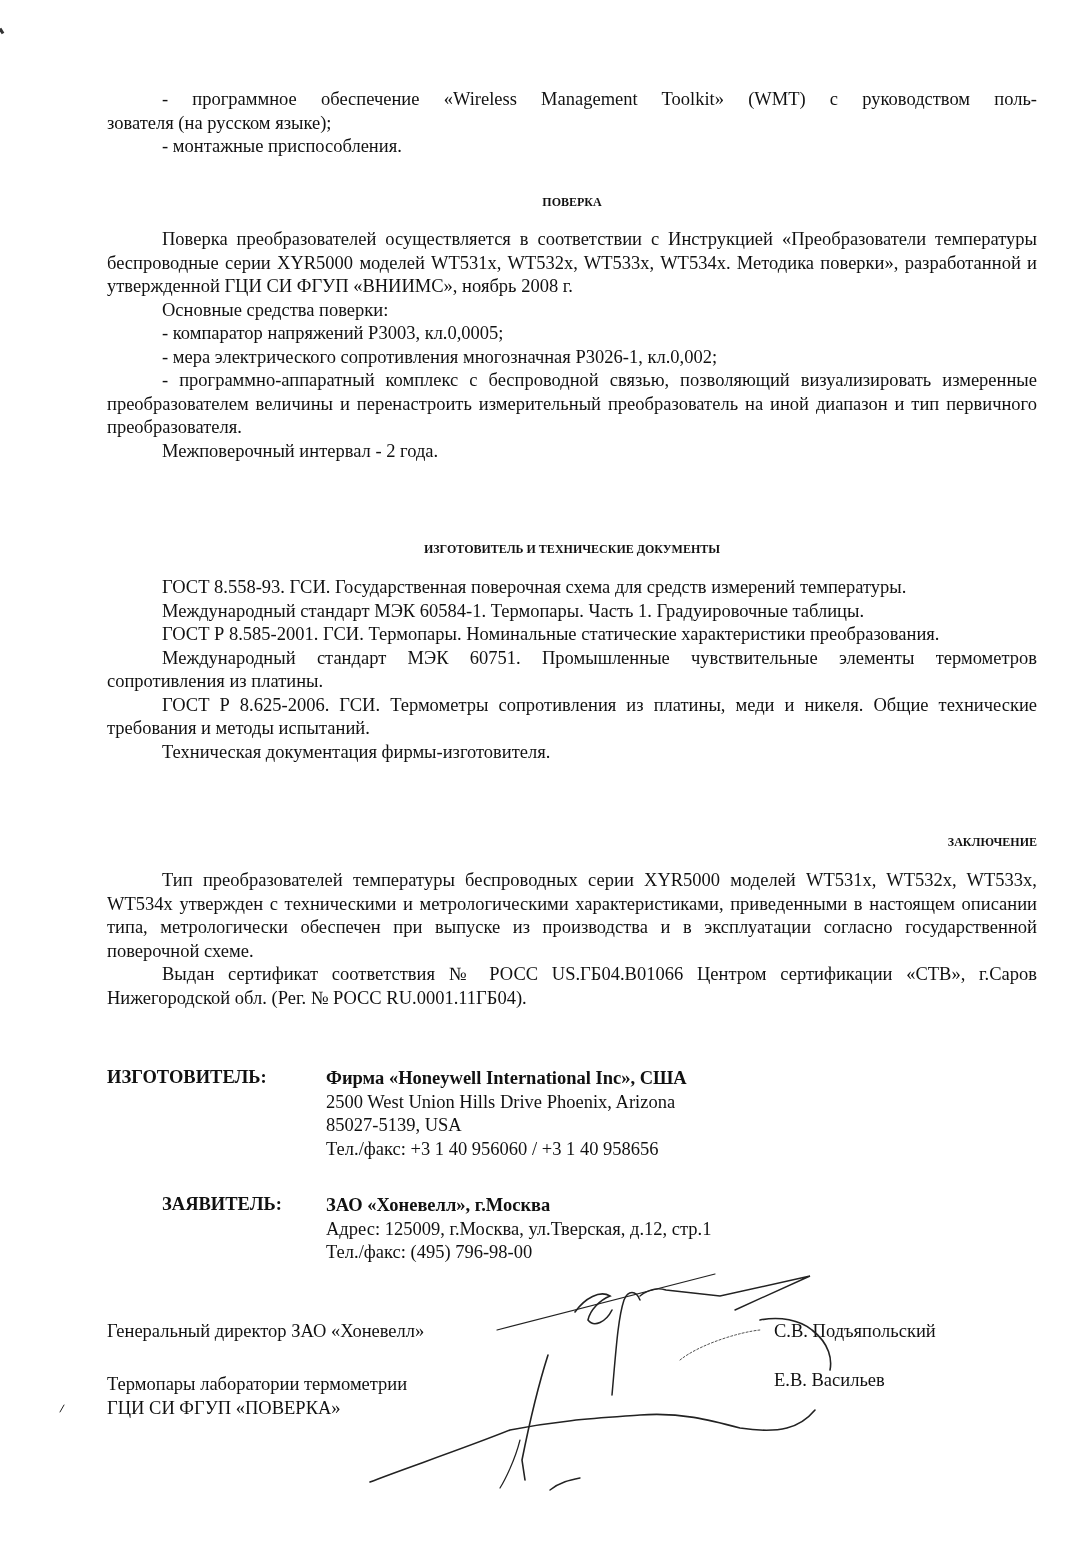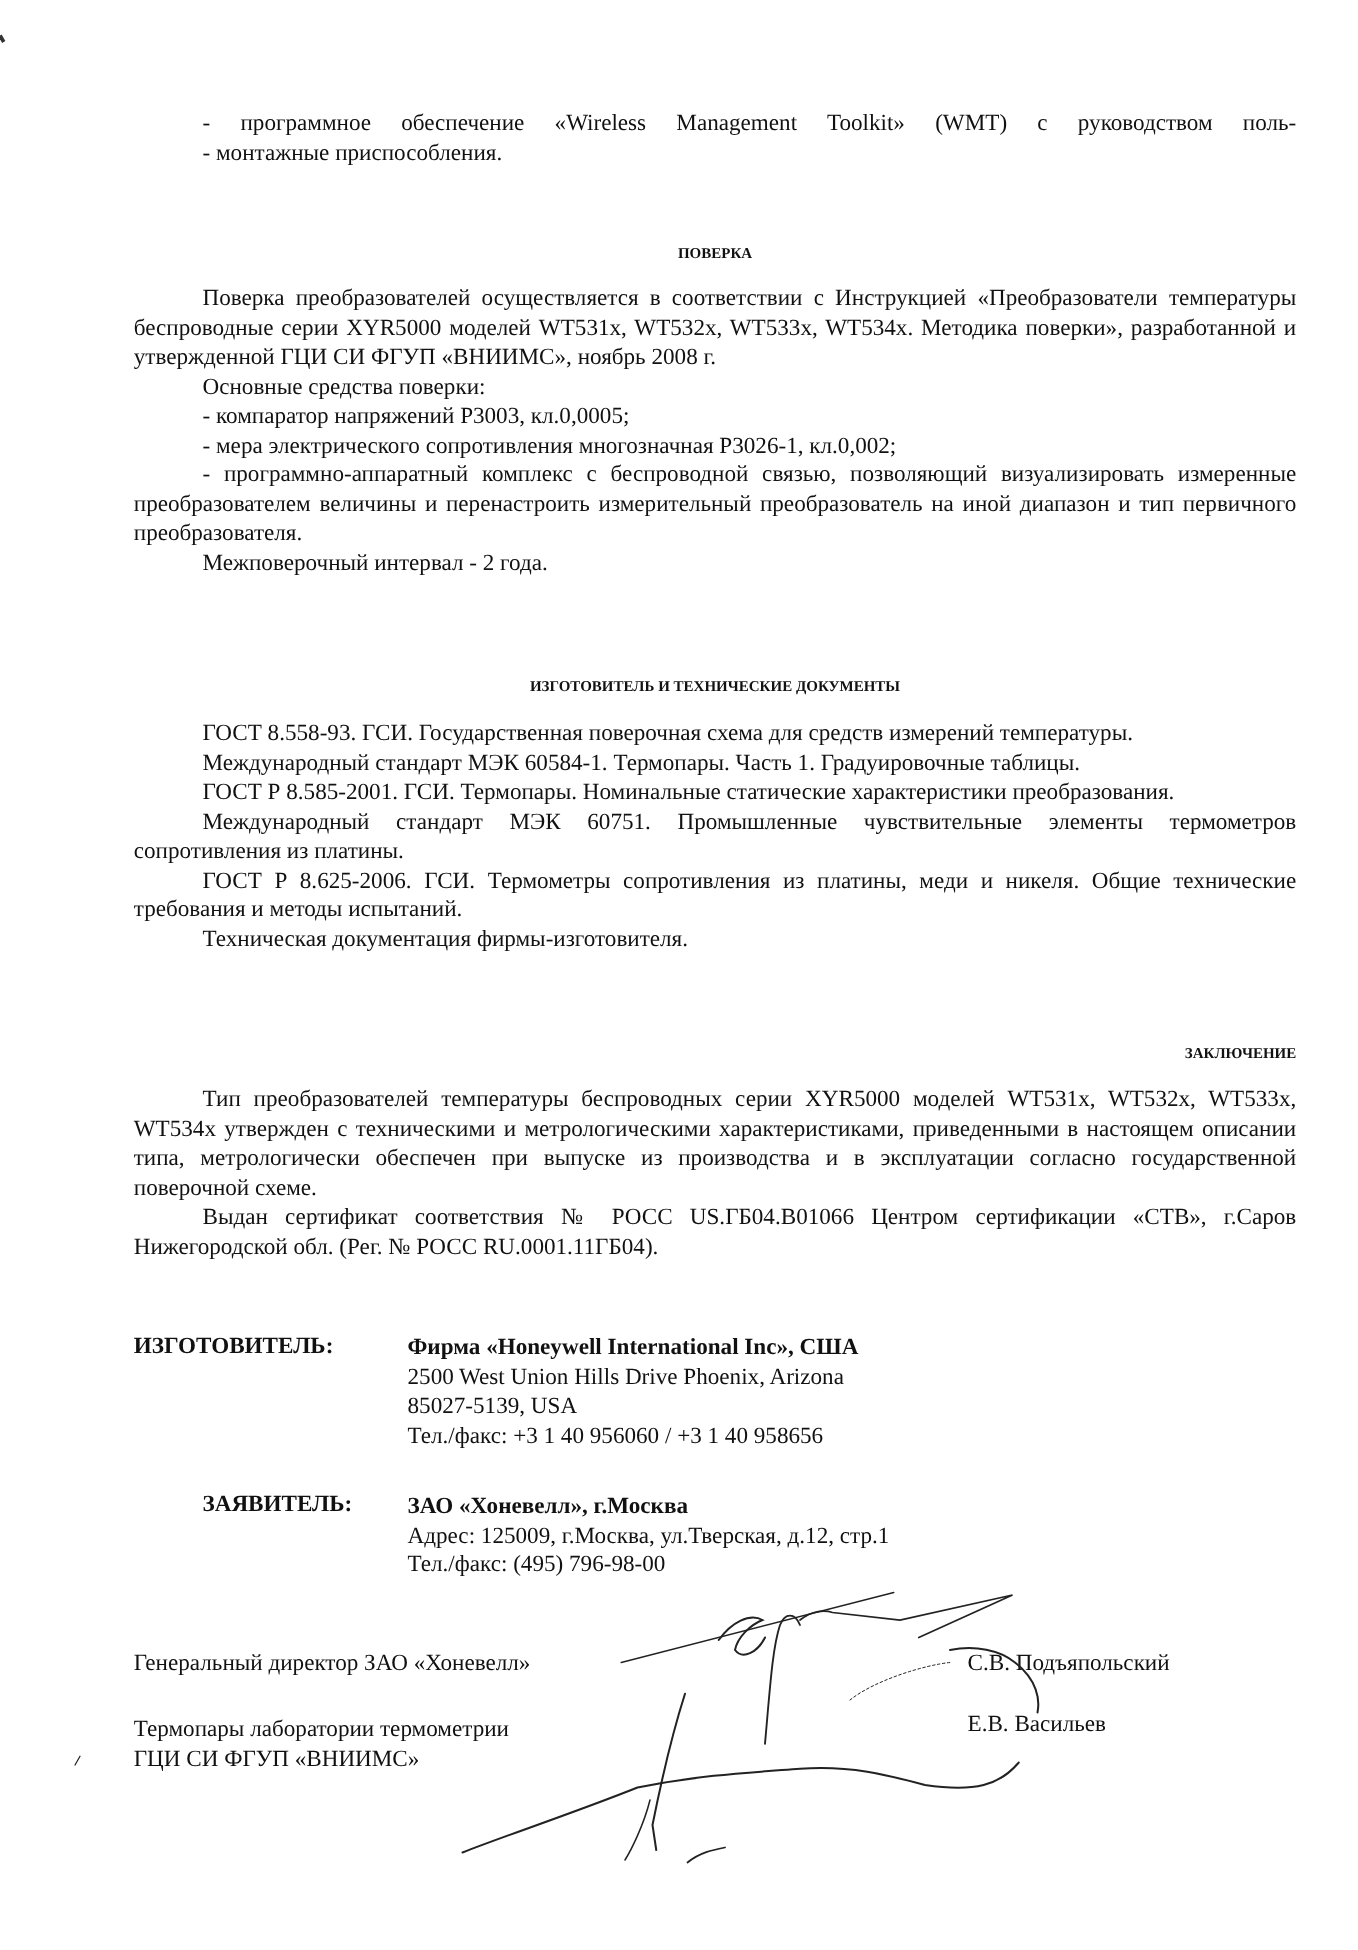--- a/index.html
+++ b/index.html
@@ -13,20 +13,21 @@
   .lbl { font-weight: bold; }
   .tick { position: absolute; left: 0; top: 28px; width: 3px; height: 6px; background: #333; transform: rotate(-30deg); }
 </style>
 </head>
 <body>
 
 <div class="tick"></div>
 
 <div class="abs" style="left:107px; top:88px; width:930px;">
   <p class="p ind just-last">- программное обеспечение «Wireless Management Toolkit» (WMT) с руководством поль-</p>
+  <p class="p">зователя (на русском языке);</p>
   <p class="p ind">- монтажные приспособления.</p>
 </div>
 
 <h2 class="abs" style="left:107px; top:190px; width:930px;">ПОВЕРКА</h2>
 <div class="abs" style="left:107px; top:228px; width:930px;">
   <p class="p ind">Поверка преобразователей осуществляется в соответствии с Инструкцией «Преобразователи температуры беспроводные серии XYR5000 моделей WT531x, WT532x, WT533x, WT534x. Методика поверки», разработанной и утвержденной ГЦИ СИ ФГУП «ВНИИМС», ноябрь 2008 г.</p>
   <p class="p ind">Основные средства поверки:</p>
   <p class="p ind">- компаратор напряжений Р3003, кл.0,0005;</p>
   <p class="p ind">- мера электрического сопротивления многозначная Р3026-1, кл.0,002;</p>
   <p class="p ind">- программно-аппаратный комплекс с беспроводной связью, позволяющий визуализировать измеренные преобразователем величины и перенастроить измерительный преобразователь на иной диапазон и тип первичного преобразователя.</p>
@@ -62,21 +63,21 @@
   <div class="lbl">ЗАО «Хоневелл», г.Москва</div>
   <div>Адрес: 125009, г.Москва, ул.Тверская, д.12, стр.1</div>
   <div>Тел./факс: (495) 796-98-00</div>
 </div>
 
 <div class="abs" style="left:107px; top:1321px;">Генеральный директор ЗАО «Хоневелл»</div>
 <div class="abs" style="left:774px; top:1321px;">С.В. Подъяпольский</div>
 
 <div class="abs" style="left:107px; top:1373px; line-height:23.5px;">
   <div>Термопары лаборатории термометрии</div>
-  <div>ГЦИ СИ ФГУП «ВНИИМС»</div>
+  <div>ГЦИ СИ ФГУП «ПОВЕРКА»</div>
 </div>
 <div class="abs" style="left:774px; top:1370px;">Е.В. Васильев</div>
 
 <svg class="abs" style="left:0; top:0;" width="1086" height="1560">
   <g fill="none" stroke="#222" stroke-linecap="round">
     <path d="M497 1330 L715 1274" stroke-width="1.2"></path>
     <path d="M575 1312 C585 1298 600 1290 610 1296 C600 1300 590 1310 588 1320 C594 1328 606 1322 612 1310" stroke-width="1.6"></path>
     <path d="M640 1300 C636 1290 628 1290 624 1300 C618 1318 616 1350 612 1395" stroke-width="1.5"></path>
     <path d="M640 1296 C650 1288 660 1288 666 1290 L720 1296 L810 1276 L735 1310" stroke-width="1.4"></path>
     <path d="M760 1320 C780 1316 800 1320 812 1330 C830 1344 832 1360 830 1370" stroke-width="1.6"></path>

